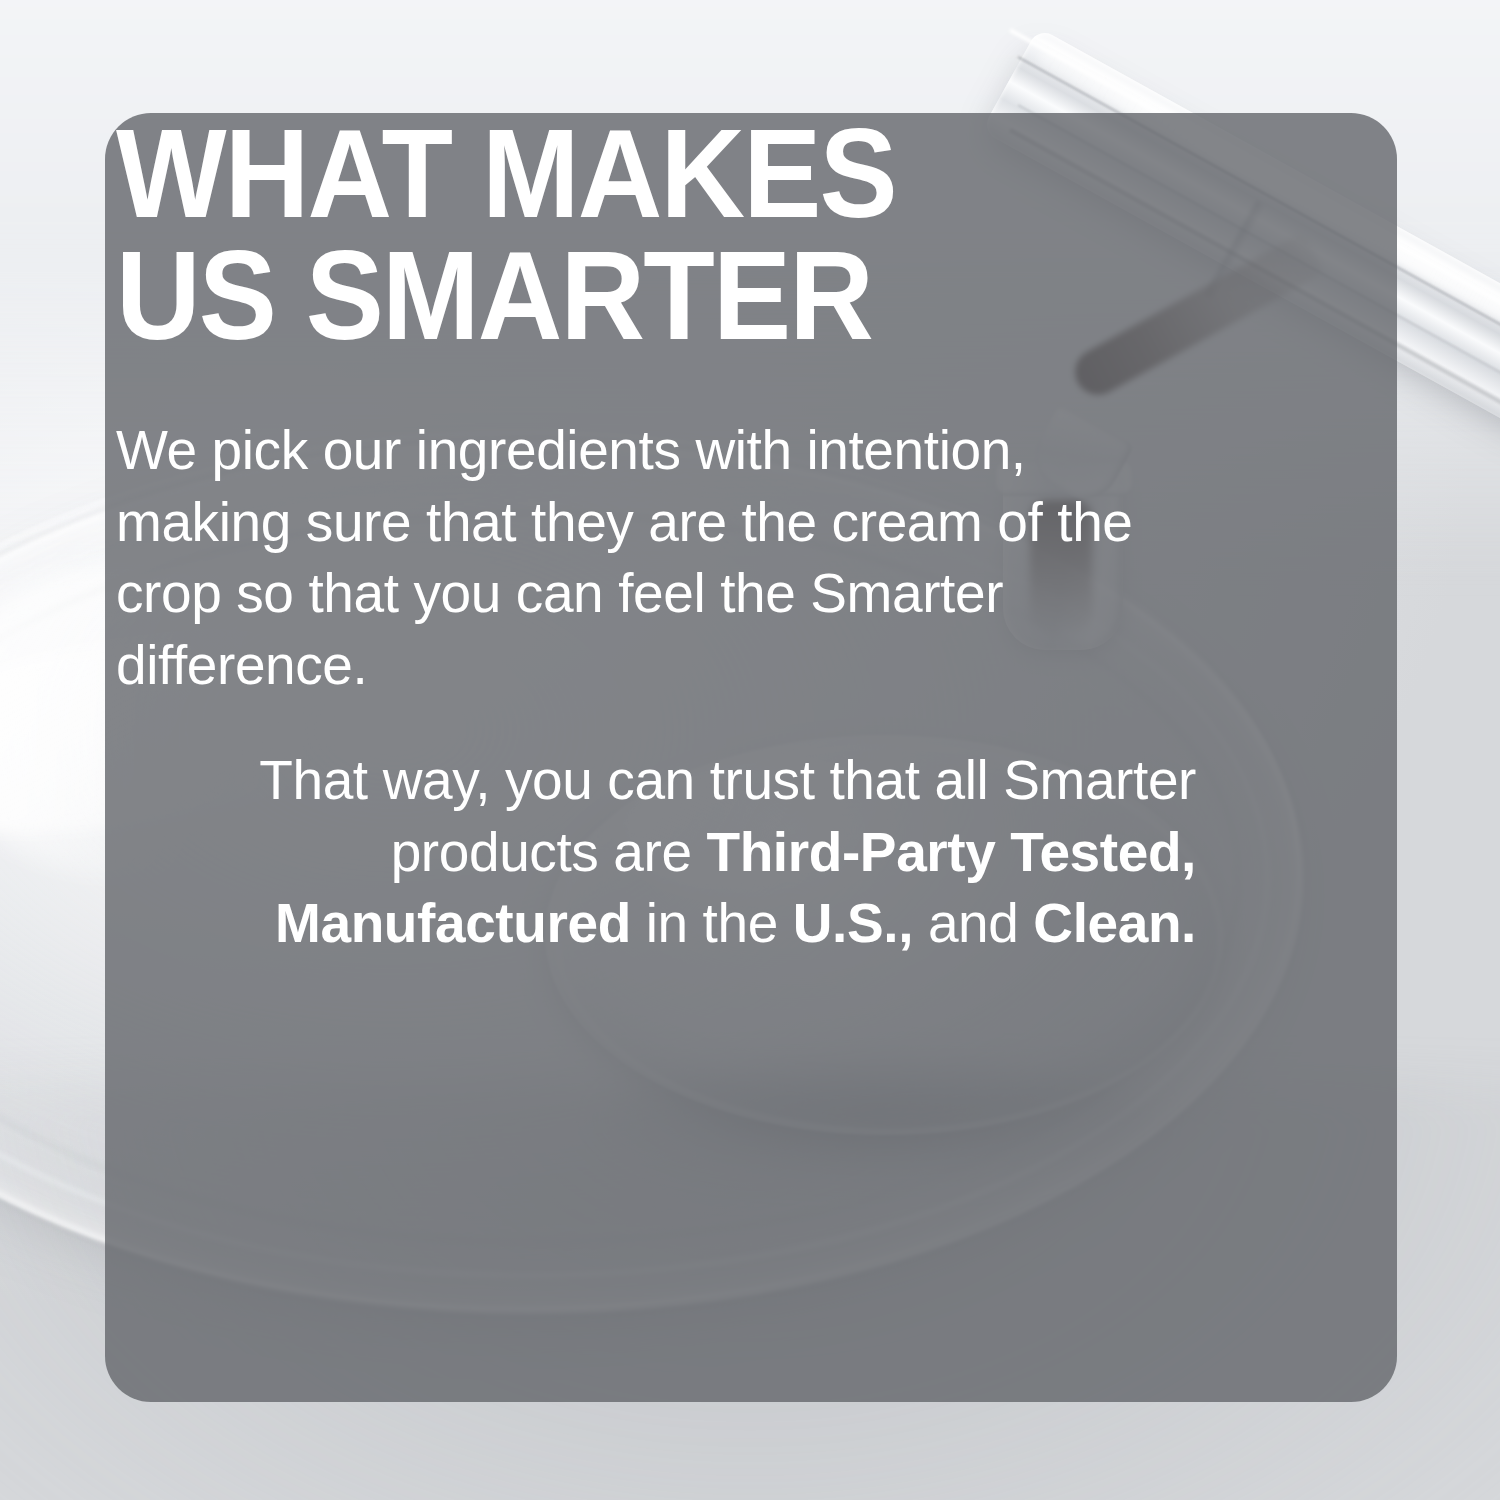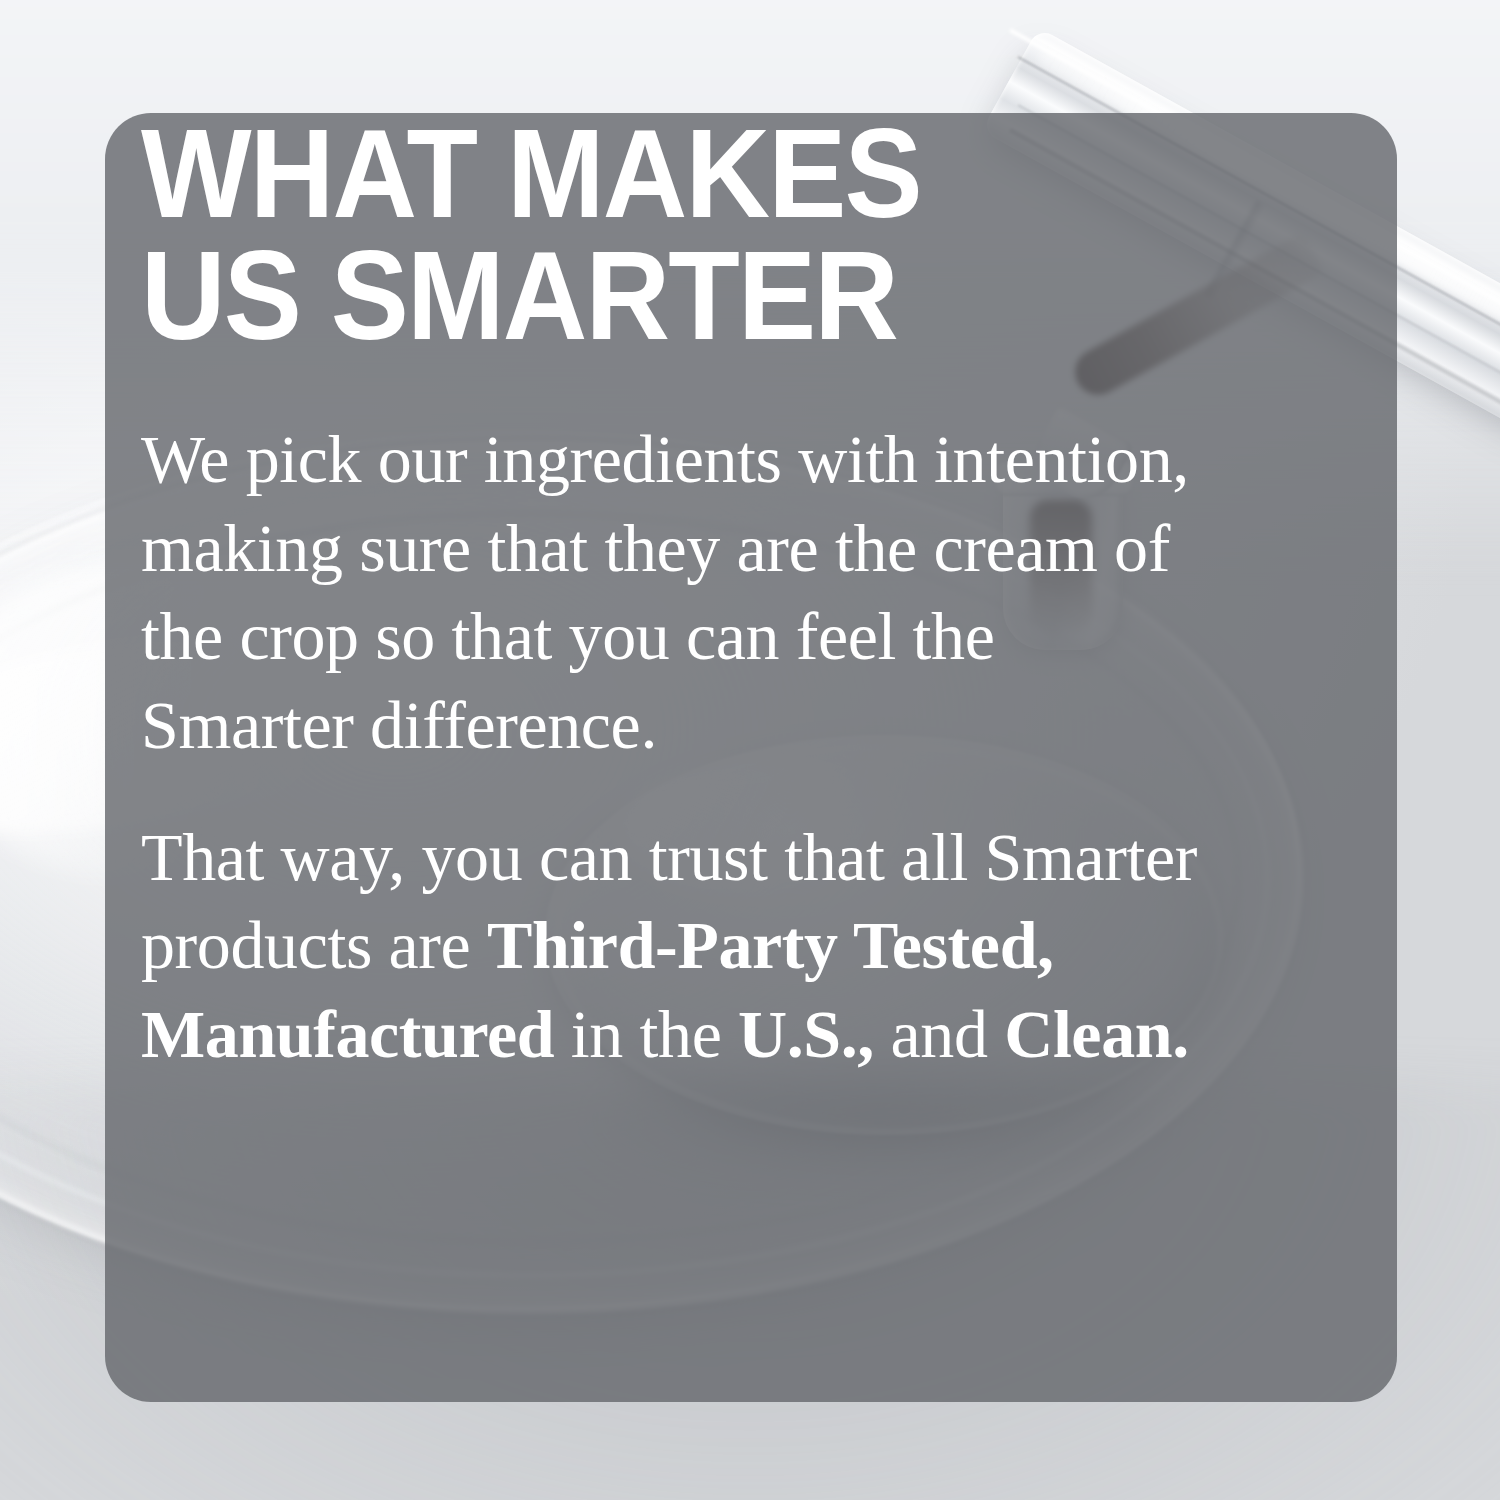--- a/index.html
+++ b/index.html
@@ -323,21 +323,21 @@
     top: 113px;
     width: 1292px;
     height: 1289px;
     border-radius: 46px;
     background: rgba(100,103,107,0.80);
     box-sizing: border-box;
     padding: 0;
   }
   .card-inner {
     position: absolute;
-    left: 141px;
+    left: 116px;
     top: 113px;
     width: 1120px;
   }
 
   
   .headline {
     margin: 0;
     color: #ffffff;
     font-family: "Liberation Sans", sans-serif;
     font-weight: 700;
@@ -349,29 +349,30 @@
     transform-origin: left top;
     white-space: pre-line;
   }
 
   .paragraphs {
     margin-top: 58px;
   }
   .paragraph {
     margin: 0 0 44px 0;
     color: #ffffff;
-    font-family: Liberation Serif, serif;
+    font-family: Liberation Sans, sans-serif;
     font-weight: 400;
-    font-size: 68px;
+    font-size: 55px;
     line-height: 1.30;
     letter-spacing: -0.4px;
     max-width: 1080px;
   }
   .paragraph:last-child {
     margin-bottom: 16px;
+    text-align: right;
   }
   .paragraph b {
     font-weight: 700;
   }
 </style>
 </head>
 <body>
 
 <div id="canvas">
 

